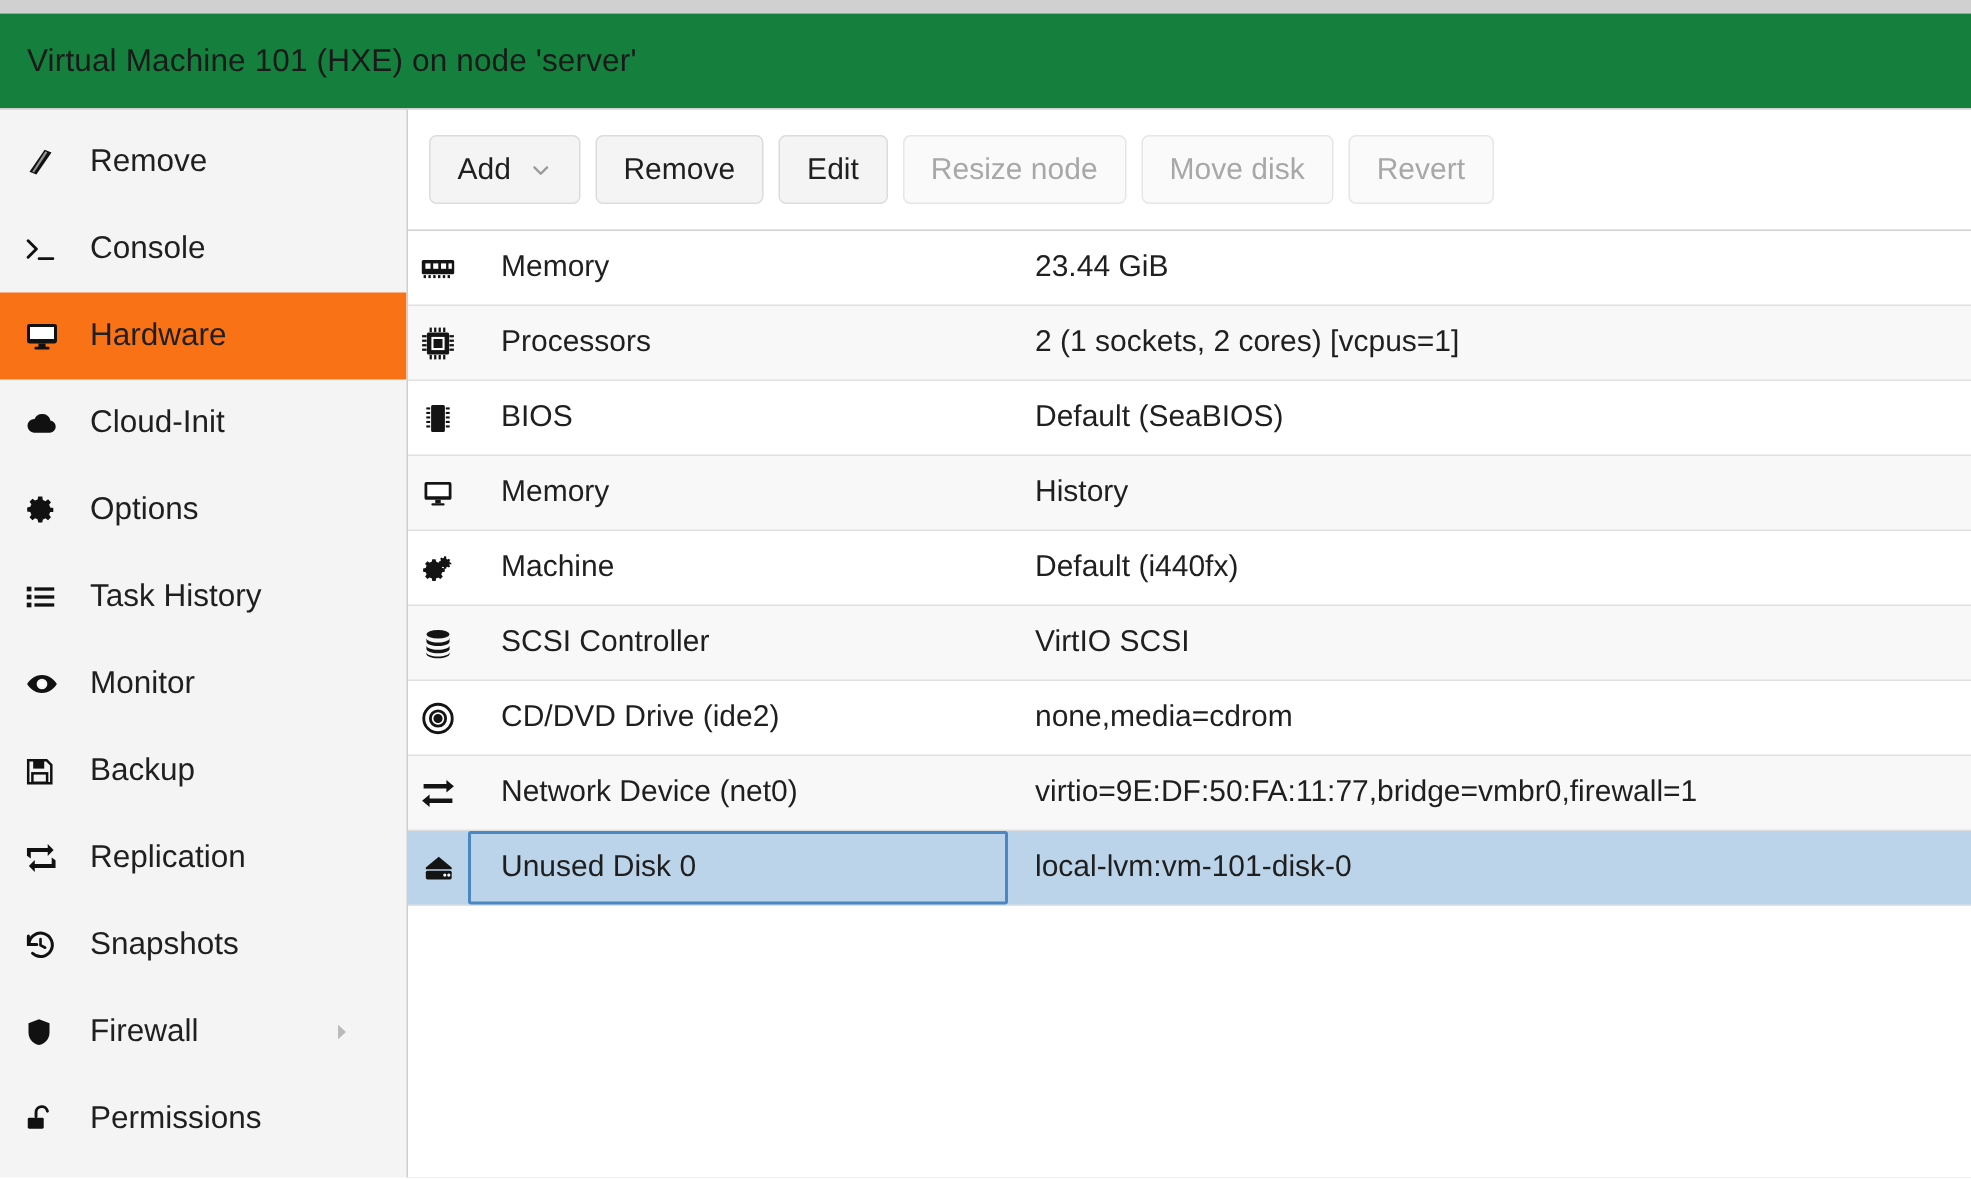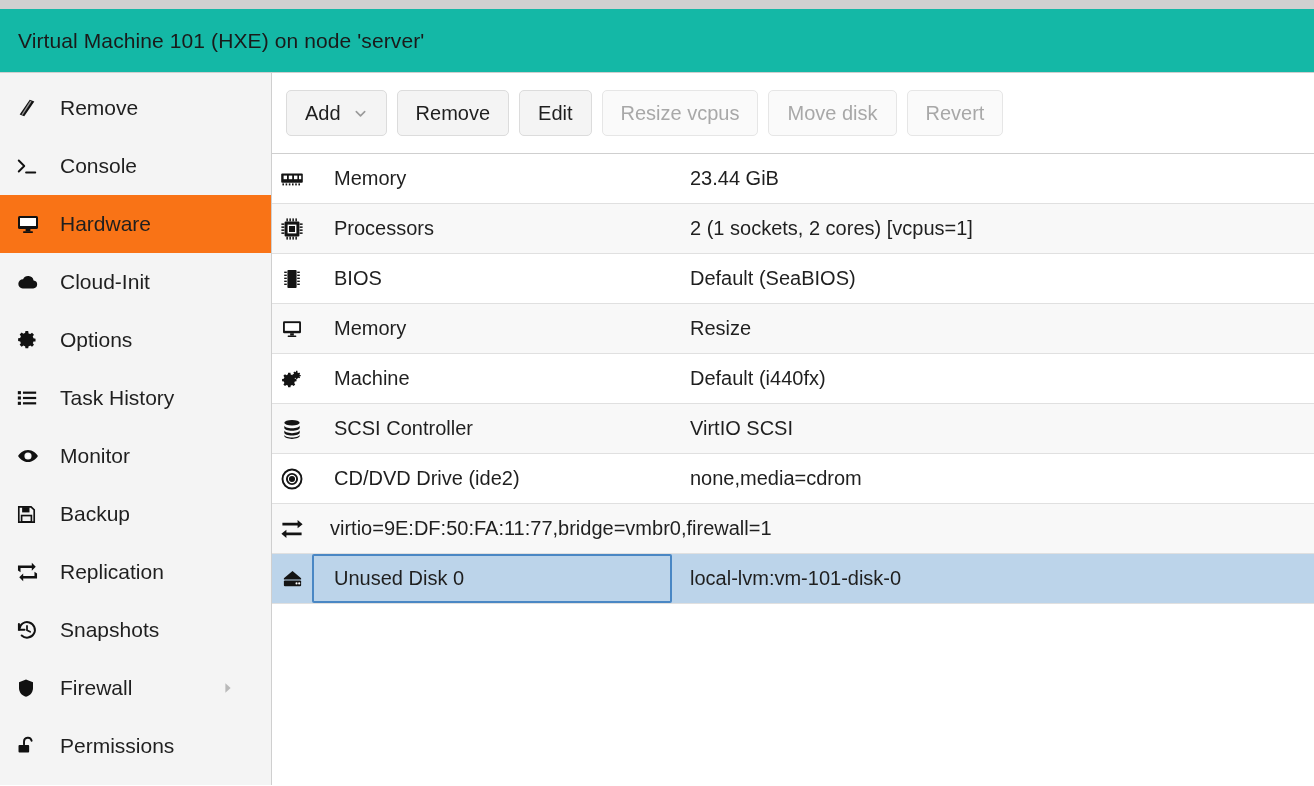--- a/index.html
+++ b/index.html
@@ -14,21 +14,21 @@
   
   .top-strip {
     height:9px;
     background:#d0d0d0;
     width:100%;
   }
 
   
   .title-bar {
     height:64px;
-    background:#14b8a6;
+    background:#15803d;
     display:flex;
     align-items:center;
     padding-left:18px;
     border-bottom:1px solid #cfcfcf;
   }
   .title-bar .title-text {
     font-size:21px;
     color:#1a1a1a;
     font-weight:400;
     letter-spacing:.1px;
@@ -316,21 +316,21 @@
             </svg>
           </span>
         </button>
         <button class="tb-btn">
           <span>Remove</span>
         </button>
         <button class="tb-btn">
           <span>Edit</span>
         </button>
         <button class="tb-btn disabled" disabled="">
-          <span>Resize vcpus</span>
+          <span>Resize node</span>
         </button>
         <button class="tb-btn disabled" disabled="">
           <span>Move disk</span>
         </button>
         <button class="tb-btn disabled" disabled="">
           <span>Revert</span>
         </button>
       </div>
     <div class="hw-table" id="hwtable">
         <div class="hw-row">
@@ -405,21 +405,21 @@
         <div class="hw-row alt">
           <span class="cell-icon">
             <svg width="24" height="22" viewBox="0 0 24 24" fill="currentColor">
               <rect x="2.2" y="3.6" width="19.6" height="13" rx="1.4"></rect>
               <rect x="4.2" y="5.6" width="15.6" height="8.4" fill="#fff"></rect>
               <rect x="10" y="16.6" width="4" height="2.6"></rect>
               <rect x="7.2" y="19" width="9.6" height="1.8" rx=".8"></rect>
             </svg>
           </span>
           <div class="cell-name">Memory</div>
-          <div class="cell-value">Resize</div>
+          <div class="cell-value">History</div>
         </div>
         <div class="hw-row">
           <span class="cell-icon">
             <svg width="24" height="22" viewBox="0 0 24 24" fill="currentColor">
               <path d="M9.3 10.2a3 3 0 1 0 0 6 3 3 0 0 0 0-6zm7.6 4.2.02-2.5-1.9-.32a6 6 0 0 0-.65-1.57l1.12-1.55-1.76-1.76-1.56 1.12a6 6 0 0 0-1.56-.64l-.33-1.9H7.8l-.33 1.9c-.55.14-1.07.36-1.55.64L4.36 6.72 2.6 8.48l1.12 1.57c-.28.48-.5 1-.64 1.55l-1.9.33v2.5l1.9.33c.14.55.36 1.07.64 1.55L2.6 17.88l1.76 1.76 1.57-1.12c.48.28 1 .5 1.55.64l.33 1.9h2.5l.33-1.9a6 6 0 0 0 1.56-.64l1.56 1.12 1.76-1.76-1.12-1.56c.28-.48.5-1 .64-1.56z"></path>
               <path d="M17.6 2.6a2 2 0 1 0 0 4 2 2 0 0 0 0-4zm5 2.1.01-1.65-1.25-.2a4 4 0 0 0-.43-1.04l.74-1.02-1.17-1.17-1.03.74a4 4 0 0 0-1.03-.43L18.22-2.4h-1.65l-.22 1.25c-.37.1-.72.24-1.04.43l-1.02-.74-1.17 1.17.74 1.03c-.19.32-.33.67-.43 1.03l-1.25.22v1.65l1.25.22c.1.36.24.71.43 1.03l-.74 1.03 1.17 1.17 1.03-.74c.32.19.67.33 1.03.43l.22 1.25h1.65l.22-1.25c.36-.1.71-.24 1.03-.43l1.03.74 1.17-1.17-.74-1.03c.19-.32.33-.67.43-1.03z" transform="translate(0,5.2) scale(0.86) translate(2.6,0)"></path>
             </svg>
           </span>
           <div class="cell-name">Machine</div>
           <div class="cell-value">Default (i440fx)</div>
@@ -447,20 +447,21 @@
           <div class="cell-name">CD/DVD Drive (ide2)</div>
           <div class="cell-value">none,media=cdrom</div>
         </div>
         <div class="hw-row alt">
           <span class="cell-icon">
             <svg width="24" height="20" viewBox="0 0 24 20" fill="currentColor">
               <path d="M2.4 6.6h15.2v2.7L22.6 5.2 17.6 1v2.7H2.4z"></path>
               <path d="M21.6 13.4H6.4v-2.7L1.4 14.8 6.4 19v-2.7h15.2z"></path>
             </svg>
           </span>
+          <div class="cell-name">Network Device (net0)</div>
           <div class="cell-value">virtio=9E:DF:50:FA:11:77,bridge=vmbr0,firewall=1</div>
         </div>
         <div class="hw-row selected">
           <span class="cell-icon">
             <svg width="23" height="22" viewBox="0 0 24 24" fill="currentColor">
               <path d="M12 3.4 2.6 11.2v1.3h18.8v-1.3z"></path>
               <rect x="2.6" y="13.6" width="18.8" height="6.4" rx="1.2"></rect>
               <circle cx="16.4" cy="16.8" r="1.15" fill="#fff"></circle>
               <circle cx="19.3" cy="16.8" r="1.15" fill="#fff"></circle>
             </svg>

